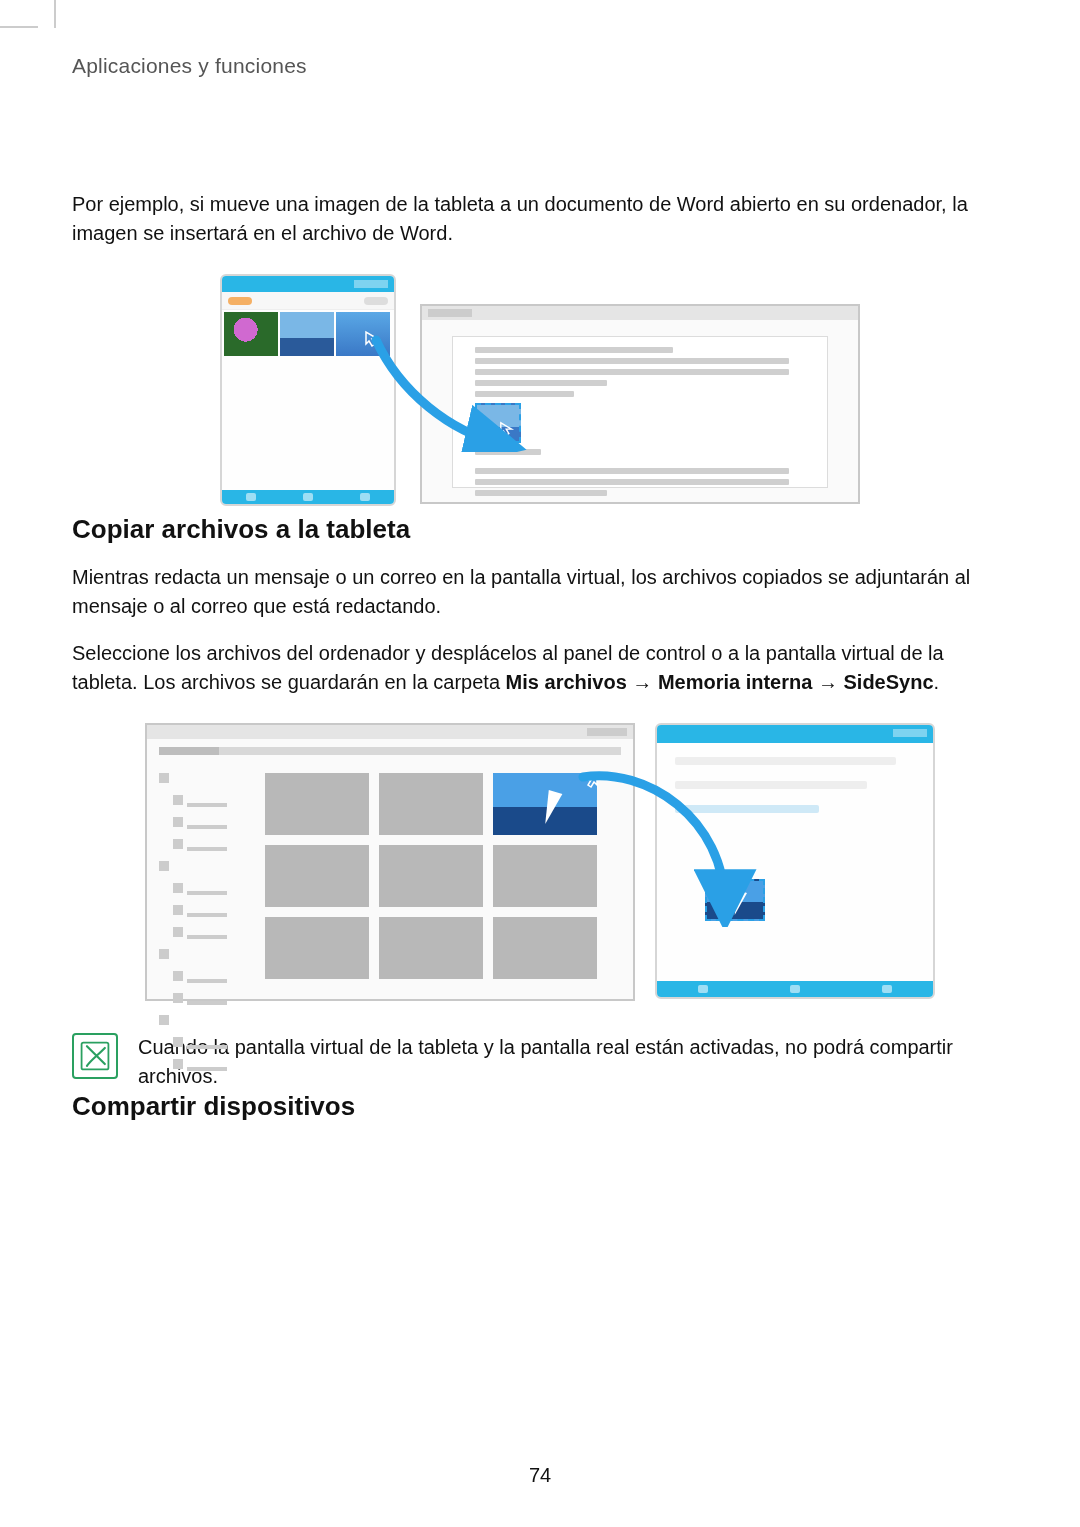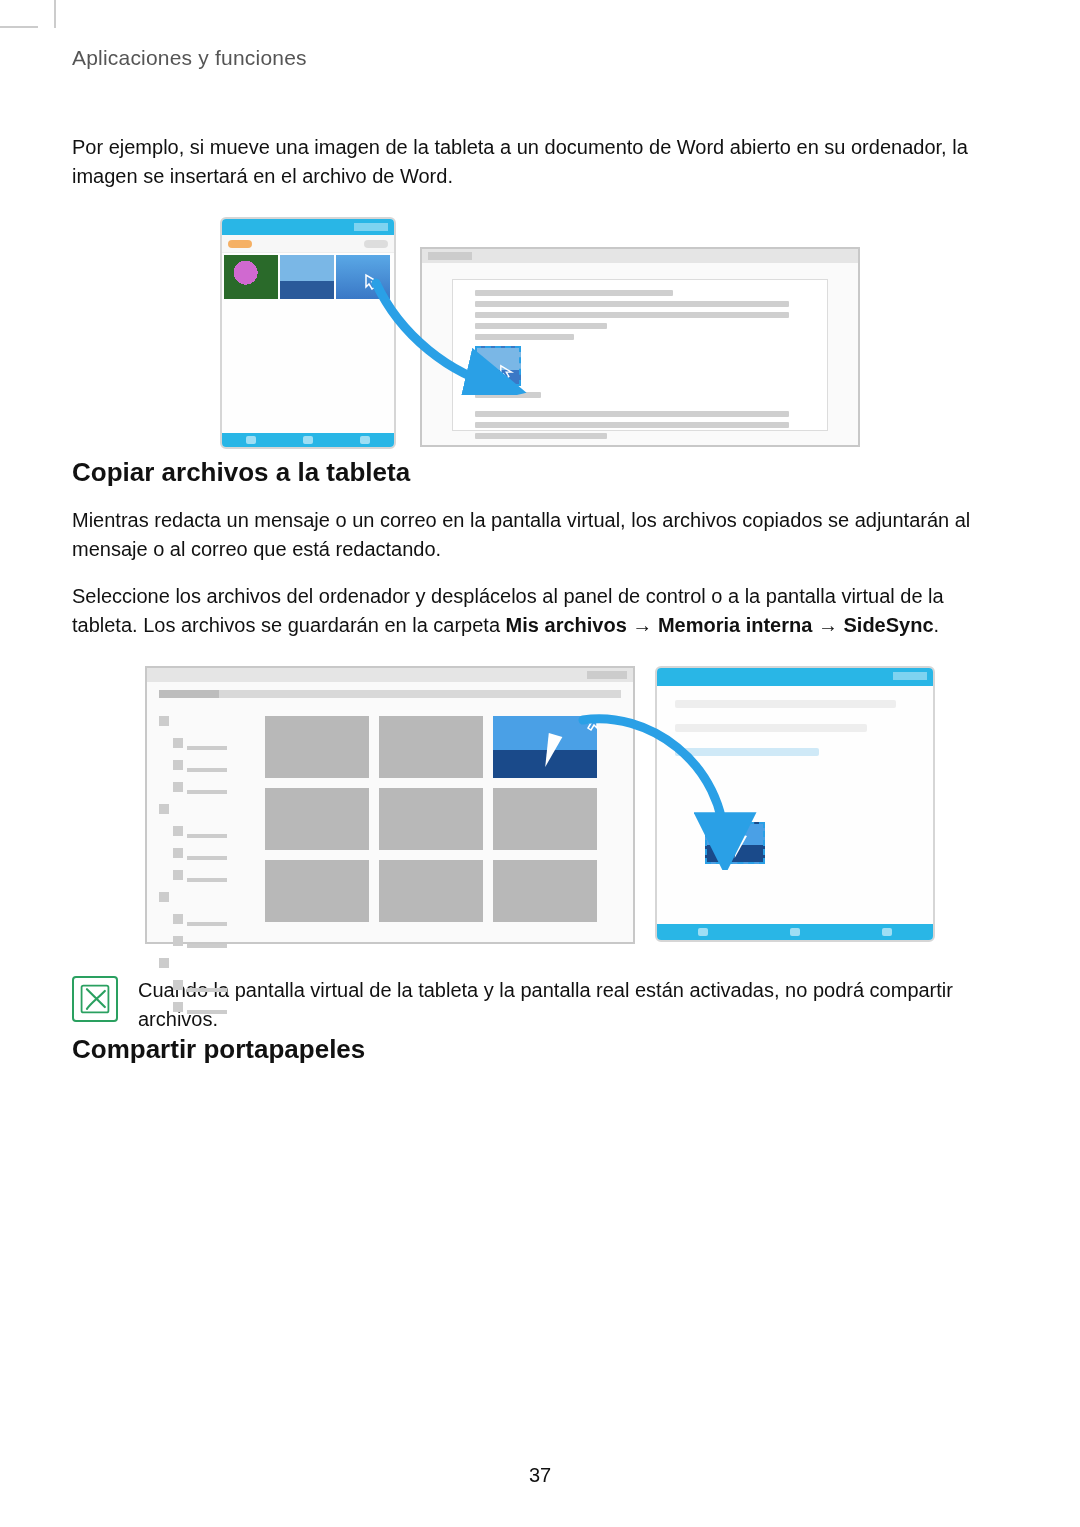--- a/index.html
+++ b/index.html
@@ -1,24 +1,24 @@
 <!DOCTYPE html>
 <html><head>
 <meta charset="utf-8">
 <style>
   * { box-sizing: border-box; margin: 0; padding: 0; }
   html, body { width: 1080px; height: 1527px; background: #fff; font-family: Arial, Helvetica, sans-serif; color: #111; }
-  .page { position: relative; width: 1080px; height: 1527px; padding: 4px 72px; }
+  .page { position: relative; width: 1080px; height: 1527px; padding: 12px 72px; }
   .crop-v { position: absolute; top: 0; left: 54px; width: 2px; height: 28px; background: #ccc; }
   .crop-h { position: absolute; top: 26px; left: 0; width: 38px; height: 2px; background: #ccc; }
 
   .header { padding-top: 42px; font-size: 21px; color: #555; letter-spacing: .2px; }
 
   .body-text { font-size: 20px; line-height: 1.45; color: #111; }
-  .p-top { margin-top: 63px; }
+  .p-top { margin-top: 112px; }
   .p-gap { margin-top: 18px; }
 
   h2.section { font-size: 26px; font-weight: 700; color: #111; }
 
   .bold { font-weight: 700; }
 
   
   .illus1 { position: relative; margin: 26px auto 0; width: 640px; height: 240px; }
   .tablet1 { position: absolute; left: 0; top: 0; width: 176px; height: 232px; border: 2px solid #d6d6d6; border-radius: 6px; background: #fefefe; overflow: hidden; }
   .tbar-top { height: 16px; background: #29b6e6; position: relative; }
@@ -222,17 +222,17 @@
   <div class="note">
     <div class="note-icon">
       <svg viewBox="0 0 38 38">
         <rect x="4" y="4" width="30" height="30" rx="2" fill="none" stroke="#2aa060" stroke-width="2"></rect>
         <path d="M10 8 L30 28 M10 30 C 14 24, 20 20, 30 10" fill="none" stroke="#2aa060" stroke-width="2.4" stroke-linecap="round"></path>
       </svg>
     </div>
     <p class="body-text" style="flex:1">Cuando la pantalla virtual de la tableta y la pantalla real están activadas, no podrá compartir archivos.</p>
   </div>
 
-  <h2 class="section">Compartir portapapeles</h2>
-
-
-  <div class="page-number">37</div>
+  <h2 class="section">Compartir dispositivos</h2>
+
+
+  <div class="page-number">74</div>
 </div>
 
 </body></html>

